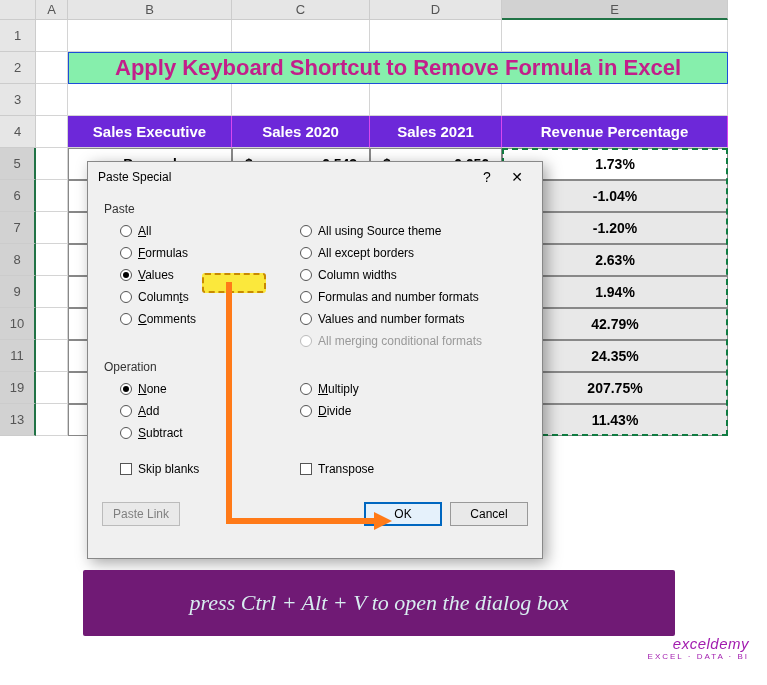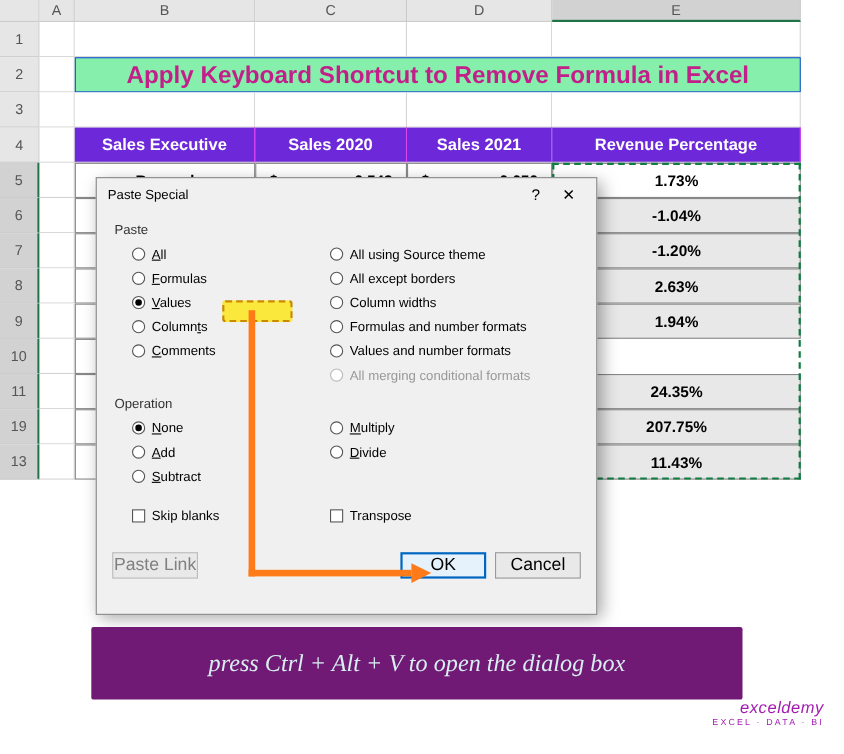--- a/index.html
+++ b/index.html
@@ -68,21 +68,21 @@
   .colR { flex:1; }
   .radio { display:flex; align-items:center; height:22px; padding-left:18px; cursor:pointer; }
   .radio .dot { width:12px; height:12px; border:1px solid #555; border-radius:50%; margin-right:6px; position:relative; background:#fff;}
   .radio.sel .dot::after { content:""; position:absolute; inset:2px; background:#000; border-radius:50%; }
   .radio.dis { color:#999; }
   .radio.dis .dot{border-color:#bbb;}
   .radio u { text-decoration:underline; }
   .chk { display:flex; align-items:center; height:22px; padding-left:18px; cursor:pointer; }
   .chk .box { width:12px; height:12px; border:1px solid #555; margin-right:6px; background:#fff; }
   .dlg-foot { display:flex; gap:8px; padding:10px 14px; justify-content:flex-end; align-items:center; }
-  .btn { min-width:78px; height:24px; border:1px solid #999; background:#e9e9e9; cursor:pointer; font-size:16px;text-align:center; }
+  .btn { min-width:78px; height:24px; border:1px solid #999; background:#e9e9e9; cursor:pointer; font-size:12px;text-align:center; }
   .btn.primary { border:2px solid #0067c0; background:#e5f1fb; }
   .btn.link { background:#e9e9e9; color:#808080; border:1px solid #bbb; }
   .btn.link-left{ margin-right:auto;}
 
   .hilite { position:absolute; top:273px; left:202px; width:64px; height:20px; background:rgba(255,230,0,.75); border:2px dashed #c98a00; border-radius:3px; pointer-events:none; }
 
   .arrow { position:absolute; pointer-events:none; }
   .arrow .shaft { position:absolute; background:#ff7a18; }
   .arrow .head { position:absolute; width:0;height:0; }
 
@@ -190,20 +190,21 @@
       <div class="cell datcell cB"></div>
       <div class="cell datcell cC"></div>
       <div class="cell datcell cD"></div>
       <div class="cell datcell pct selE cE">1.94%</div>
     </div>
   <div class="row">
       <div class="cell cA"></div>
       <div class="cell datcell cB"></div>
       <div class="cell datcell cC"></div>
       <div class="cell datcell cD"></div>
+      <div class="cell datcell pct selE cE">42.79%</div>
     </div>
   <div class="row">
       <div class="cell cA"></div>
       <div class="cell datcell cB"></div>
       <div class="cell datcell cC"></div>
       <div class="cell datcell cD"></div>
       <div class="cell datcell pct selE cE">24.35%</div>
     </div>
   <div class="row">
       <div class="cell cA"></div>

